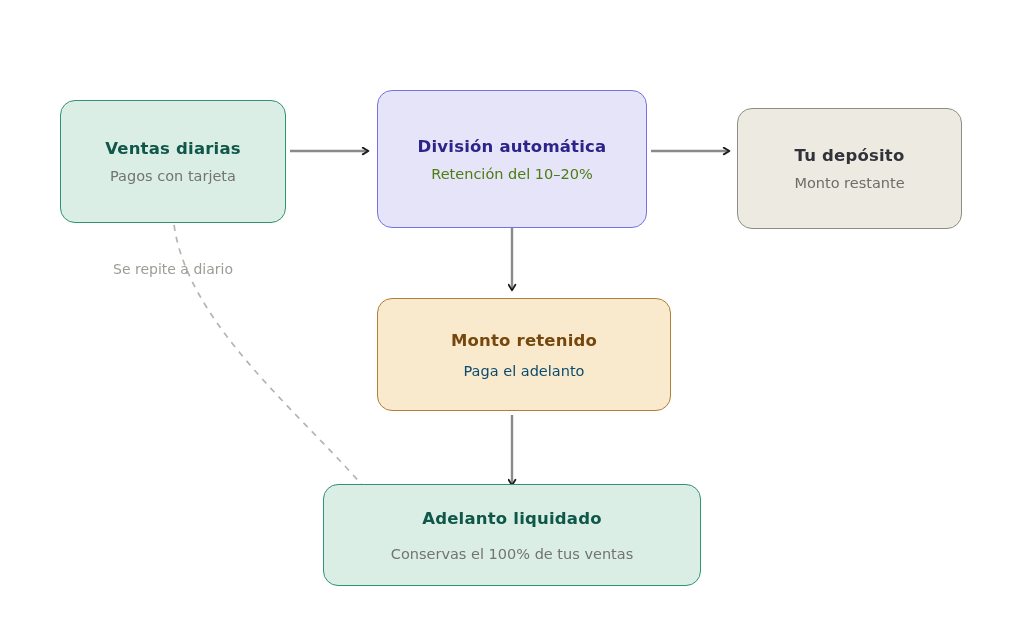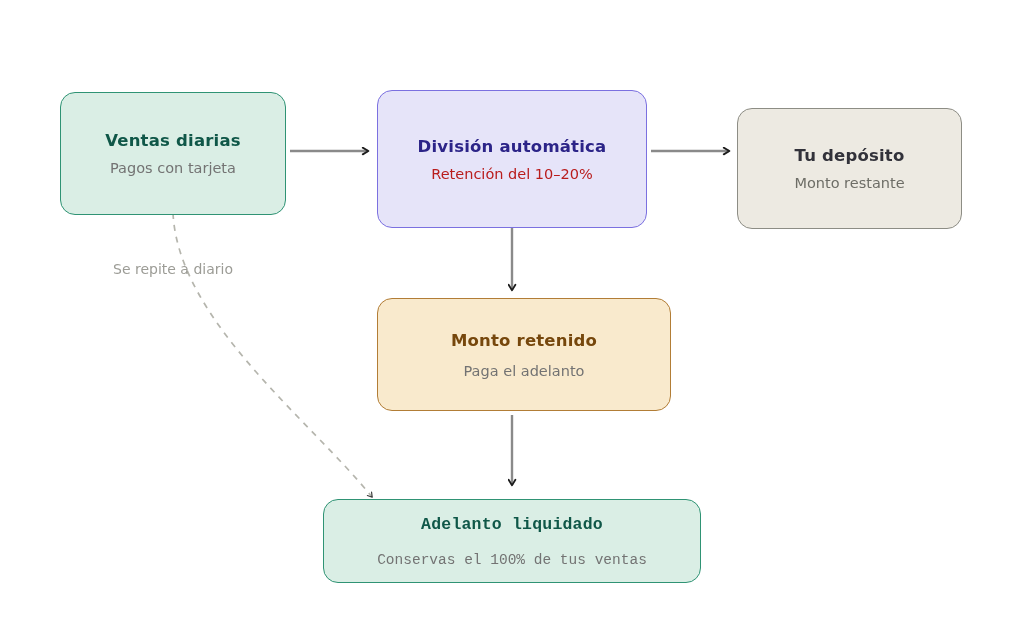--- a/index.html
+++ b/index.html
@@ -41,36 +41,36 @@
     font-size: 14.5px;
     margin-top: 10px;
   }
   
   .node.green  { background: #daeee5; border-color: #2f9374; }
   .node.green  .node-title    { color: #0f5748; }
   .node.green  .node-subtitle { color: #737373; }
 
   .node.purple { background: #e6e4f9; border-color: #7b70e0; }
   .node.purple .node-title    { color: #2c2488; }
-  .node.purple .node-subtitle { color: #b91c1c; }
+  .node.purple .node-subtitle { color: #4d7c0f; }
 
   .node.beige  { background: #edeae2; border-color: #8d8d85; }
   .node.beige  .node-title    { color: #32323a; }
   .node.beige  .node-subtitle { color: #6d6d66; }
 
   .node.tan    { background: #f9eacd; border-color: #b27d36; }
   .node.tan    .node-title    { color: #76470c; }
-  .node.tan    .node-subtitle { color: #737373; }
+  .node.tan    .node-subtitle { color: #0c4a6e; }
 
   
-  #node-ventas    { left: 60px;  top: 92px;  width: 226px; height: 123px; }
+  #node-ventas    { left: 60px;  top: 100px;  width: 226px; height: 123px; }
   #node-division  { left: 377px; top: 90px;  width: 270px; height: 138px; }
   #node-deposito  { left: 737px; top: 90px;  width: 225px; height: 121px; margin-top: 18px; }
   #node-retenido  { left: 377px; top: 298px; width: 294px; height: 113px; }
-  #node-liquidado { left: 323px; top: 499px; width: 378px; height: 84px; font-family: Liberation Mono, monospace;  }
+  #node-liquidado { left: 323px; top: 484px; width: 378px; height: 102px;  }
   #node-retenido .node-subtitle { margin-top: 13px; }
   #node-liquidado .node-subtitle { margin-top: 18px; }
 
   .annotation-label {
     position: absolute;
     left: 58px;
     top: 258px;
     width: 230px;
     text-align: center;
     font-size: 14px;

